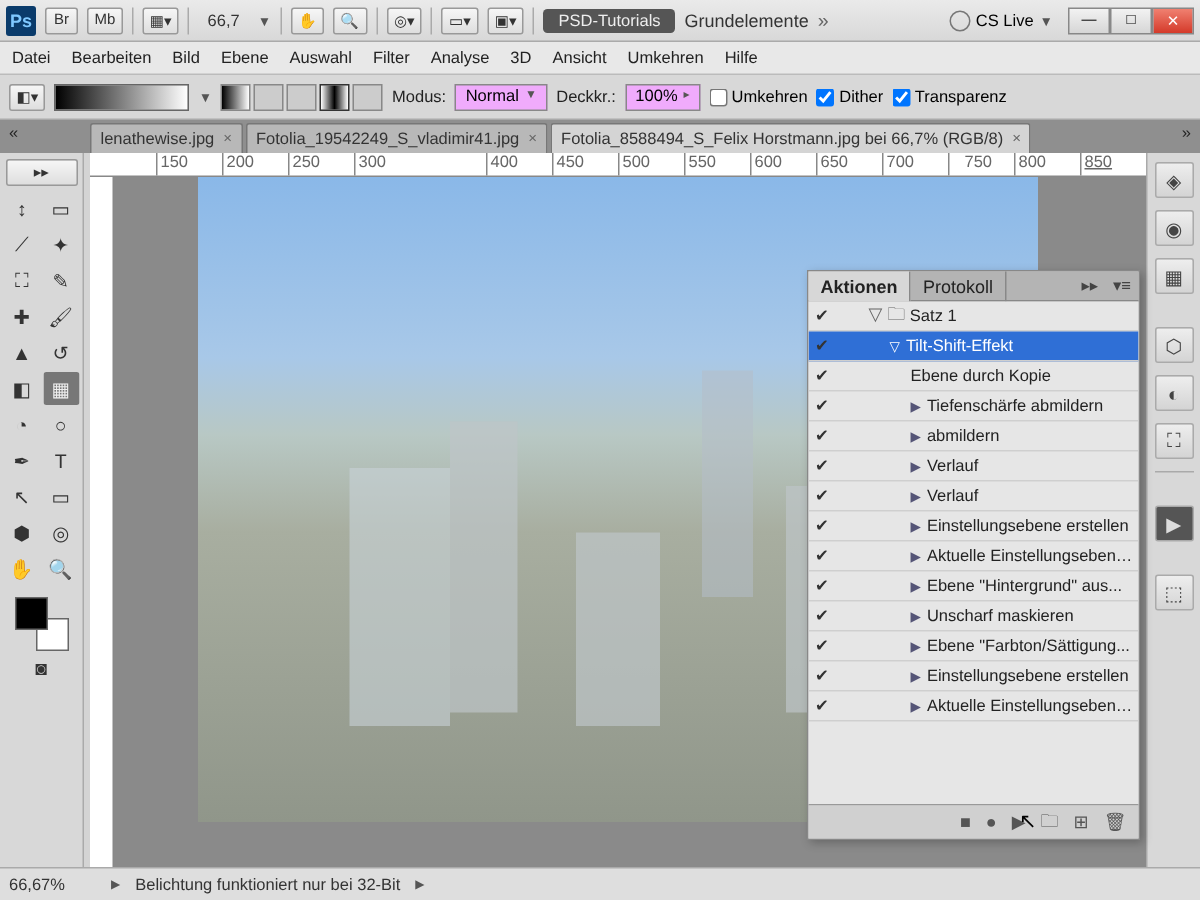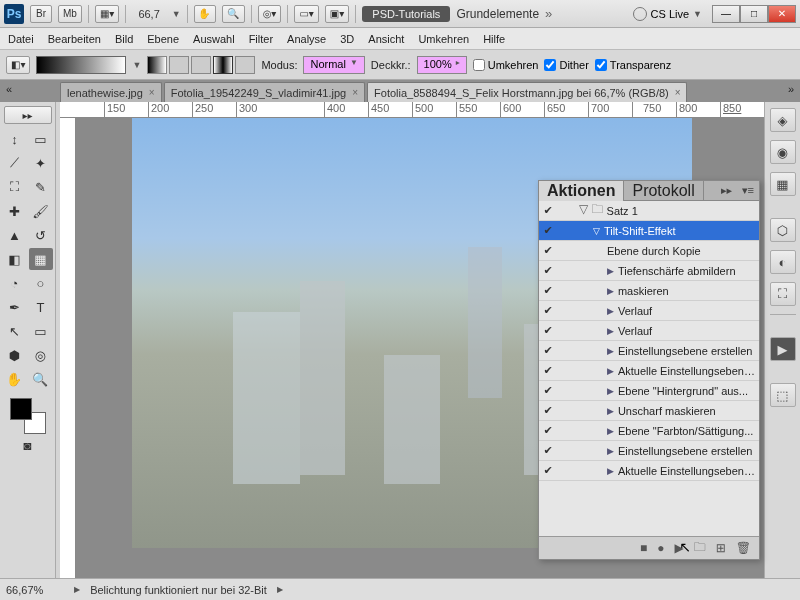--- a/index.html
+++ b/index.html
@@ -68,21 +68,21 @@
 
 .rstrip { position: absolute; top: 0; right: 0; width: 36px; bottom: 0; background: #d8d8d8; border-left: 1px solid #aaa; display: flex; flex-direction: column; align-items: center; padding: 6px 0; gap: 8px; }
 .rbtn { width: 26px; height: 24px; border: 1px solid #aaa; background: linear-gradient(#eee,#d4d4d4); border-radius: 2px; display: flex; align-items: center; justify-content: center; color: #444; font-size: 13px; }
 .rbtn.dark { background: #555; color: #ddd; }
 .rgap { height: 6px; }
 .rdiv { width: 26px; height: 0; border-top: 1px solid #aaa; }
 
 
 .panel { position: absolute; top: 78px; right: 40px; width: 222px; height: 380px; background: #d7d7d7; border: 1px solid #888; box-shadow: 2px 2px 6px rgba(0,0,0,.25); display: flex; flex-direction: column; }
 .panel-tabs { height: 20px; display: flex; background: #b4b4b4; border-bottom: 1px solid #888; align-items: center; }
-.ptab { padding: 2px 8px; height: 20px; border-right: 1px solid #888; display: flex; align-items: center; font-size: 16px; color: #222; }
+.ptab { padding: 2px 8px; height: 20px; border-right: 1px solid #888; display: flex; align-items: center; font-size: 12px; color: #222; }
 .ptab.active { background: #d7d7d7; font-weight: bold; }
 .ptab-spacer { flex: 1; }
 .ptab-ctl { padding: 0 5px; color: #444; font-size: 11px; }
 .panel-body { flex: 1; overflow: hidden; background: #e6e6e6; border-bottom: 1px solid #999; }
 .act-row { display: flex; align-items: center; height: 20px; border-bottom: 1px solid #cfcfcf; font-size: 11px; color: #222; }
 .act-row.selected { background: #2f6fd6; color: #fff; }
 .act-row .col-eye { width: 18px; display: flex; justify-content: center; }
 .act-row .col-mod { width: 18px; display: flex; justify-content: center; border-right: 1px solid #cfcfcf; border-left: 1px solid #cfcfcf; }
 .act-row .ind { display: inline-block; }
 .act-row .tri { font-size: 9px; color: #557; margin-right: 4px; }
@@ -321,21 +321,21 @@
           <span class="tri">▶</span>
           <span class="name">Tiefenschärfe abmildern</span>
         </div>
         <div class="act-row">
           <div class="col-eye">
             <span class="chkm"></span>
           </div>
           <div class="col-mod"></div>
           <span class="ind" style="width: 32px;"></span>
           <span class="tri">▶</span>
-          <span class="name">maskieren</span>
+          <span class="name">abmildern</span>
         </div>
         <div class="act-row">
           <div class="col-eye">
             <span class="chkm"></span>
           </div>
           <div class="col-mod"></div>
           <span class="ind" style="width: 32px;"></span>
           <span class="tri">▶</span>
           <span class="name">Verlauf</span>
         </div>

